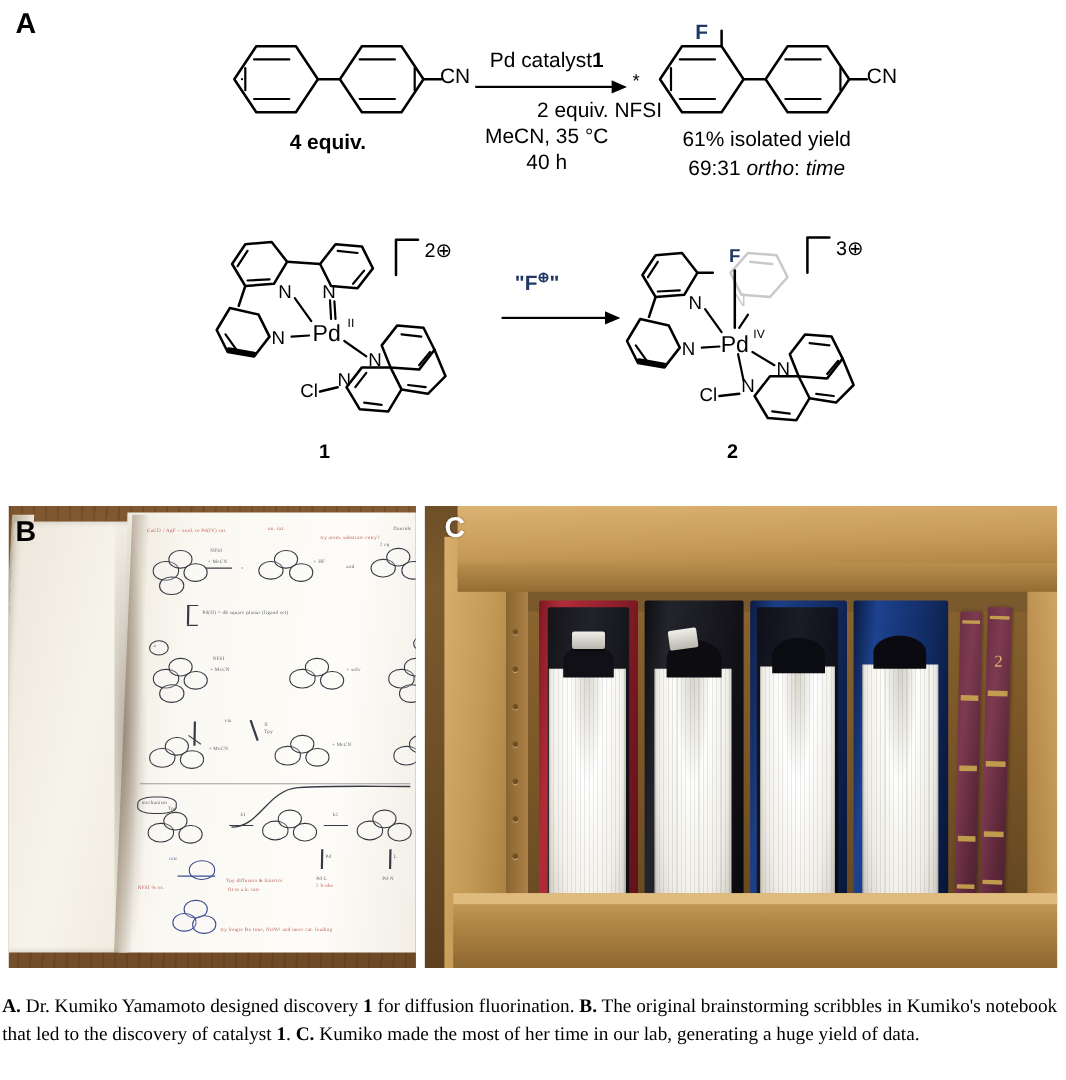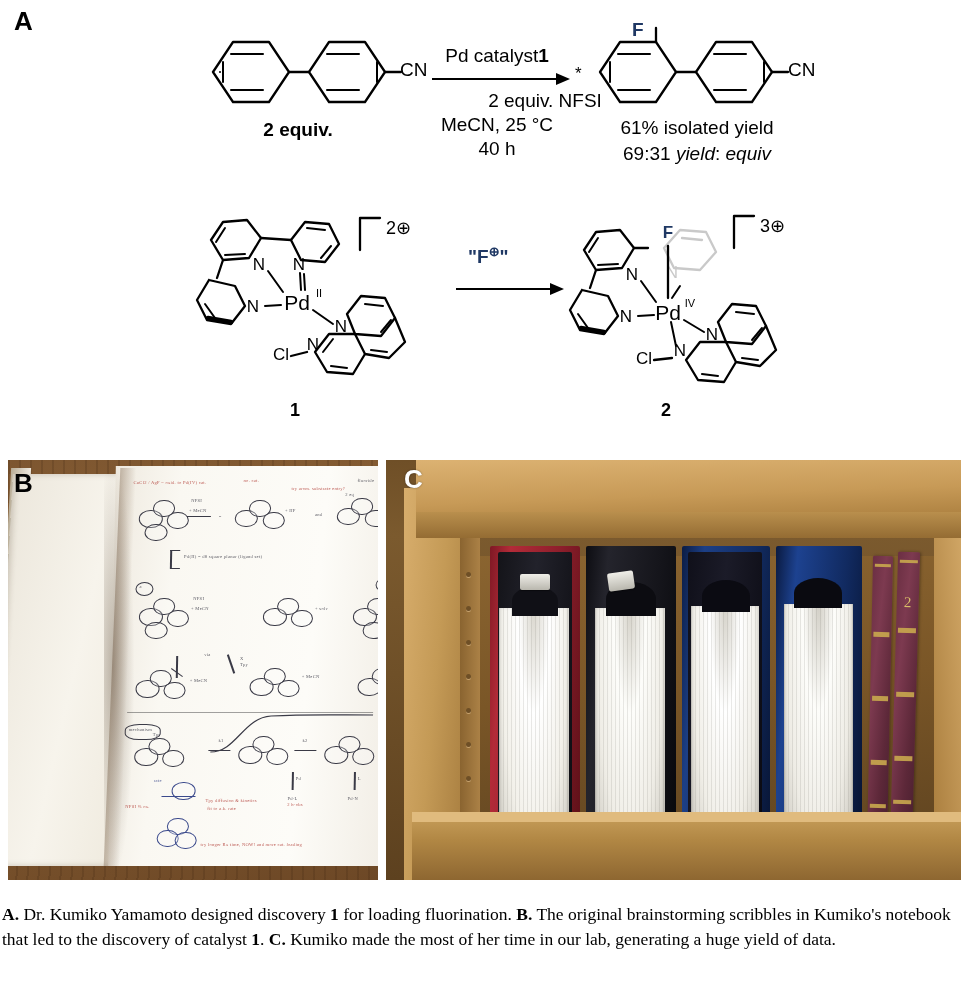--- a/index.html
+++ b/index.html
@@ -138,31 +138,31 @@
     <line x1="84" y1="36" x2="104" y2="36"></line>
 
     <polyline points="104,36 124,6 160,6 180,36 160,66 124,66 104,36"></polyline>
     <line class="thin" x1="122" y1="18" x2="154" y2="18"></line>
     <line class="thin" x1="122" y1="54" x2="154" y2="54"></line>
     <line class="thin" x1="172" y1="26" x2="172" y2="46"></line>
 
     <line x1="180" y1="36" x2="196" y2="36"></line>
   </svg>
   <div class="txt" style="left:400px;top:58px;">CN</div>
-  <div class="txt b ctr" style="left:298px;top:118px;">2 equiv.</div>
+  <div class="txt b ctr" style="left:298px;top:118px;">4 equiv.</div>
 
   <div class="arrow-line" style="left:432px;top:78px;width:126px;"></div>
   <div class="arrow-head" style="left:556px;top:73px;"></div>
 
   <div class="txt ctr" style="left:497px;top:44px;">
     <span>Pd catalyst</span><span class="txt b" style="position:static;">1</span>
   </div>
 
   <div class="txt ctr" style="left:523px;top:89px;margin-left:22px;">2 equiv. NFSI</div>
-  <div class="txt ctr" style="left:497px;top:113px;">MeCN, 25 °C</div>
+  <div class="txt ctr" style="left:497px;top:113px;">MeCN, 35 °C</div>
   <div class="txt ctr" style="left:497px;top:137px;">40 h</div>
 
   <div class="txt" style="left:575px;top:62px;font-size:17px;">*</div>
   <div class="txt blue b" style="left:632px;top:18px;">F</div>
 
   <svg class="struct" id="product" style="left:592px;top:36px;" width="200" height="72">
     <polyline points="8,36 28,6 64,6 84,36 64,66 28,66 8,36"></polyline>
     <line class="thin" x1="26" y1="18" x2="58" y2="18"></line>
     <line class="thin" x1="26" y1="54" x2="58" y2="54"></line>
     <line class="thin" x1="18" y1="26" x2="18" y2="46"></line>
@@ -173,22 +173,22 @@
     <line class="thin" x1="122" y1="18" x2="154" y2="18"></line>
     <line class="thin" x1="122" y1="54" x2="154" y2="54"></line>
     <line class="thin" x1="172" y1="26" x2="172" y2="46"></line>
     <line x1="180" y1="36" x2="196" y2="36"></line>
   </svg>
   <div class="txt" style="left:788px;top:58px;">CN</div>
 
   <div class="txt ctr" style="left:697px;top:116px;">61% isolated yield</div>
   <div class="txt ctr" style="left:697px;top:142px;">
     <span>69:31</span>
-    <i>yield</i><span>:</span>
-    <i>equiv</i>
+    <i>ortho</i><span>:</span>
+    <i>time</i>
   </div>
 
   <svg class="struct" id="complex1" style="left:195px;top:218px;" width="230" height="175">
 
     <polyline points="28,42 16,22 28,4 52,2 66,20 54,40 28,42"></polyline>
     <line class="thin" x1="30" y1="37" x2="50" y2="36"></line>
     <line class="thin" x1="21" y1="24" x2="30" y2="10"></line>
 
     <polyline points="96,22 110,4 134,6 144,26 130,44 106,42 96,22"></polyline>
     <line class="thin" x1="112" y1="10" x2="130" y2="12"></line>
@@ -519,14 +519,14 @@
 
   <div class="shelf-base"></div>
   <div class="shelf-base-lip"></div>
   <div class="shelf-top"></div>
   <div class="shelf-top-face"></div>
 
   <div class="panel-letter" id="letter-c" style="left:18px;top:4px;position:absolute;">C</div>
 </div>
 
 <div id="caption">
-  <b>A.</b><span> Dr. Kumiko Yamamoto designed discovery </span><b>1</b><span> for loading fluorination. </span><b>B.</b><span> The original brainstorming scribbles in Kumiko's notebook that led to the discovery of catalyst </span><b>1</b><span>. </span><b>C.</b><span> Kumiko made the most of her time in our lab, generating a huge yield of data.</span>
+  <b>A.</b><span> Dr. Kumiko Yamamoto designed discovery </span><b>1</b><span> for diffusion fluorination. </span><b>B.</b><span> The original brainstorming scribbles in Kumiko's notebook that led to the discovery of catalyst </span><b>1</b><span>. </span><b>C.</b><span> Kumiko made the most of her time in our lab, generating a huge yield of data.</span>
 </div>
 
 </body></html>

